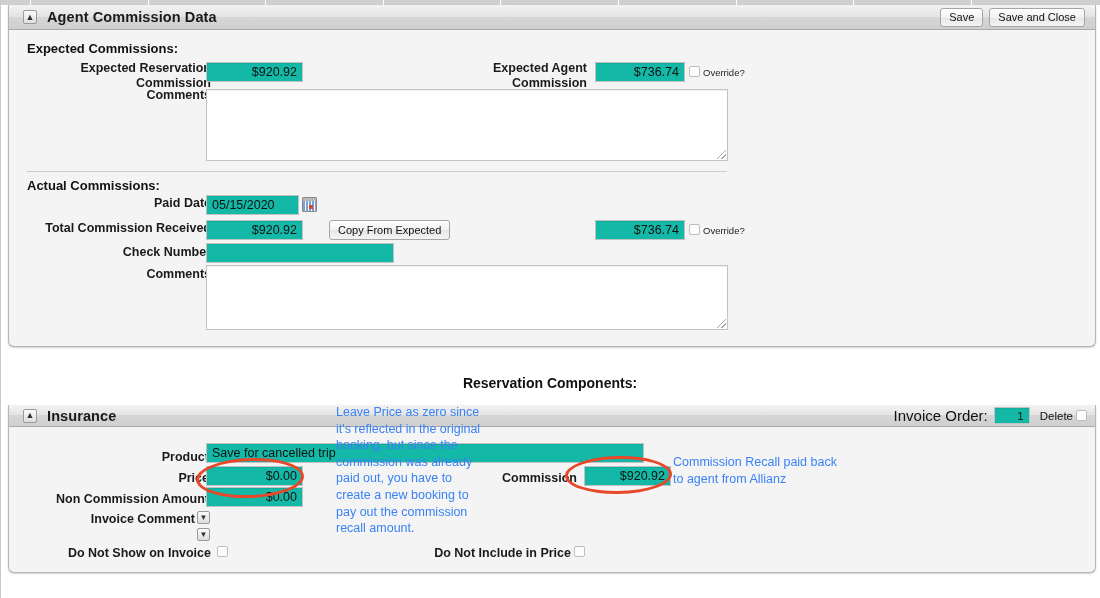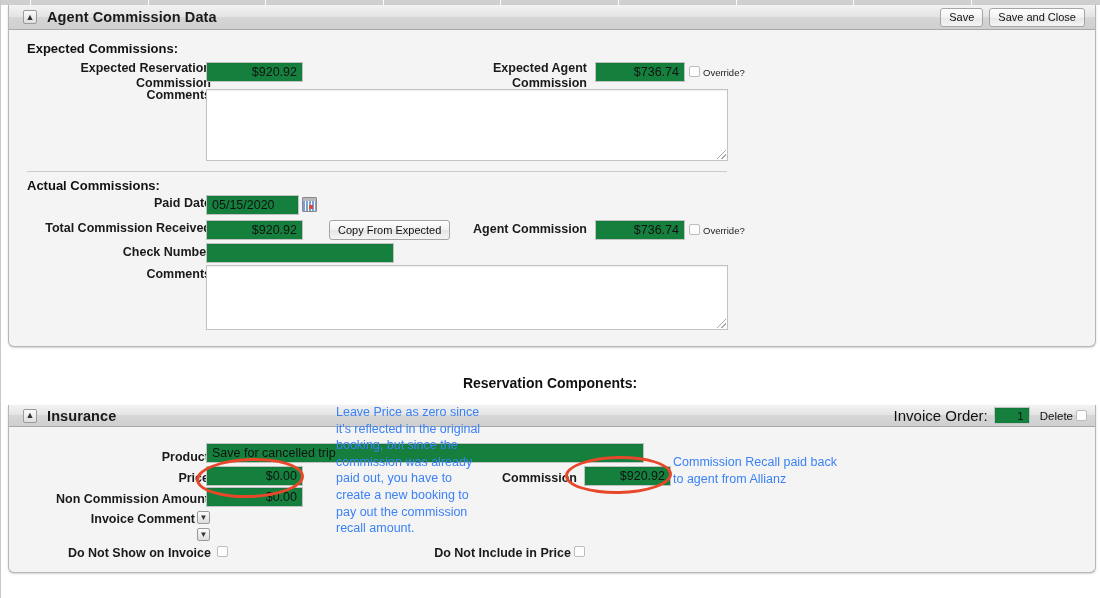--- a/index.html
+++ b/index.html
@@ -65,21 +65,21 @@
   .sect-label {
     position: absolute; font-size: 13px; font-weight: bold; color: #111;
     white-space: nowrap;
   }
   .fld-label {
     position: absolute; font-size: 12.5px; font-weight: bold; color: #1a1a1a;
     text-align: right; line-height: 15px; white-space: pre-line;
   }
   .fld-label.nw { white-space: nowrap; }
   .inp {
-    position: absolute; background: #15803d;
+    position: absolute; background: #14b8a6;
     border: 1px solid #c2c2c2;
     font-family: "Liberation Sans", sans-serif;
     font-size: 12.5px; color: #111;
     display: flex; align-items: center;
     padding: 0 5px;
     box-shadow: 0 1px 1px rgba(0,0,0,0.06) inset;
   }
   .inp.right { justify-content: flex-end; }
   .ta {
     position: absolute; background: #ffffff; border: 1px solid #c2c2c2;
@@ -203,21 +203,20 @@
     <div class="cal" style="left:293px; top:192px;">
       <div class="cal-top"></div>
         <div class="cal-grid"></div>
         <div class="cal-dot"></div>
     </div>
 
     <div class="fld-label nw" style="left:2px; top:216px; width:200px;">Total Commission Received</div>
     <div class="inp right" style="left:197px; top:215px; width:97px; height:20px;">$920.92</div>
     <button class="btn" style="position:absolute; left:320px; top:215px; height:20px;">Copy From Expected</button>
 
-    <div class="fld-label nw" style="left:398px; top:217px; width:180px;">Agent Commission</div>
     <div class="inp right" style="left:586px; top:215px; width:90px; height:20px;">$736.74</div>
     <div class="cb" style="left:680px; top:219px;"></div>
     <div class="cb-lbl" style="left:694px; top:220px;">Override?</div>
 
     <div class="fld-label nw" style="left:22px; top:240px; width:180px;">Check Number</div>
     <div class="inp" style="left:197px; top:238px; width:188px; height:20px;"></div>
 
     <div class="fld-label nw" style="left:22px; top:262px; width:180px;">Comments</div>
     <div class="ta" style="left:197px; top:260px; width:522px; height:65px;">
       <div class="grip"></div>

